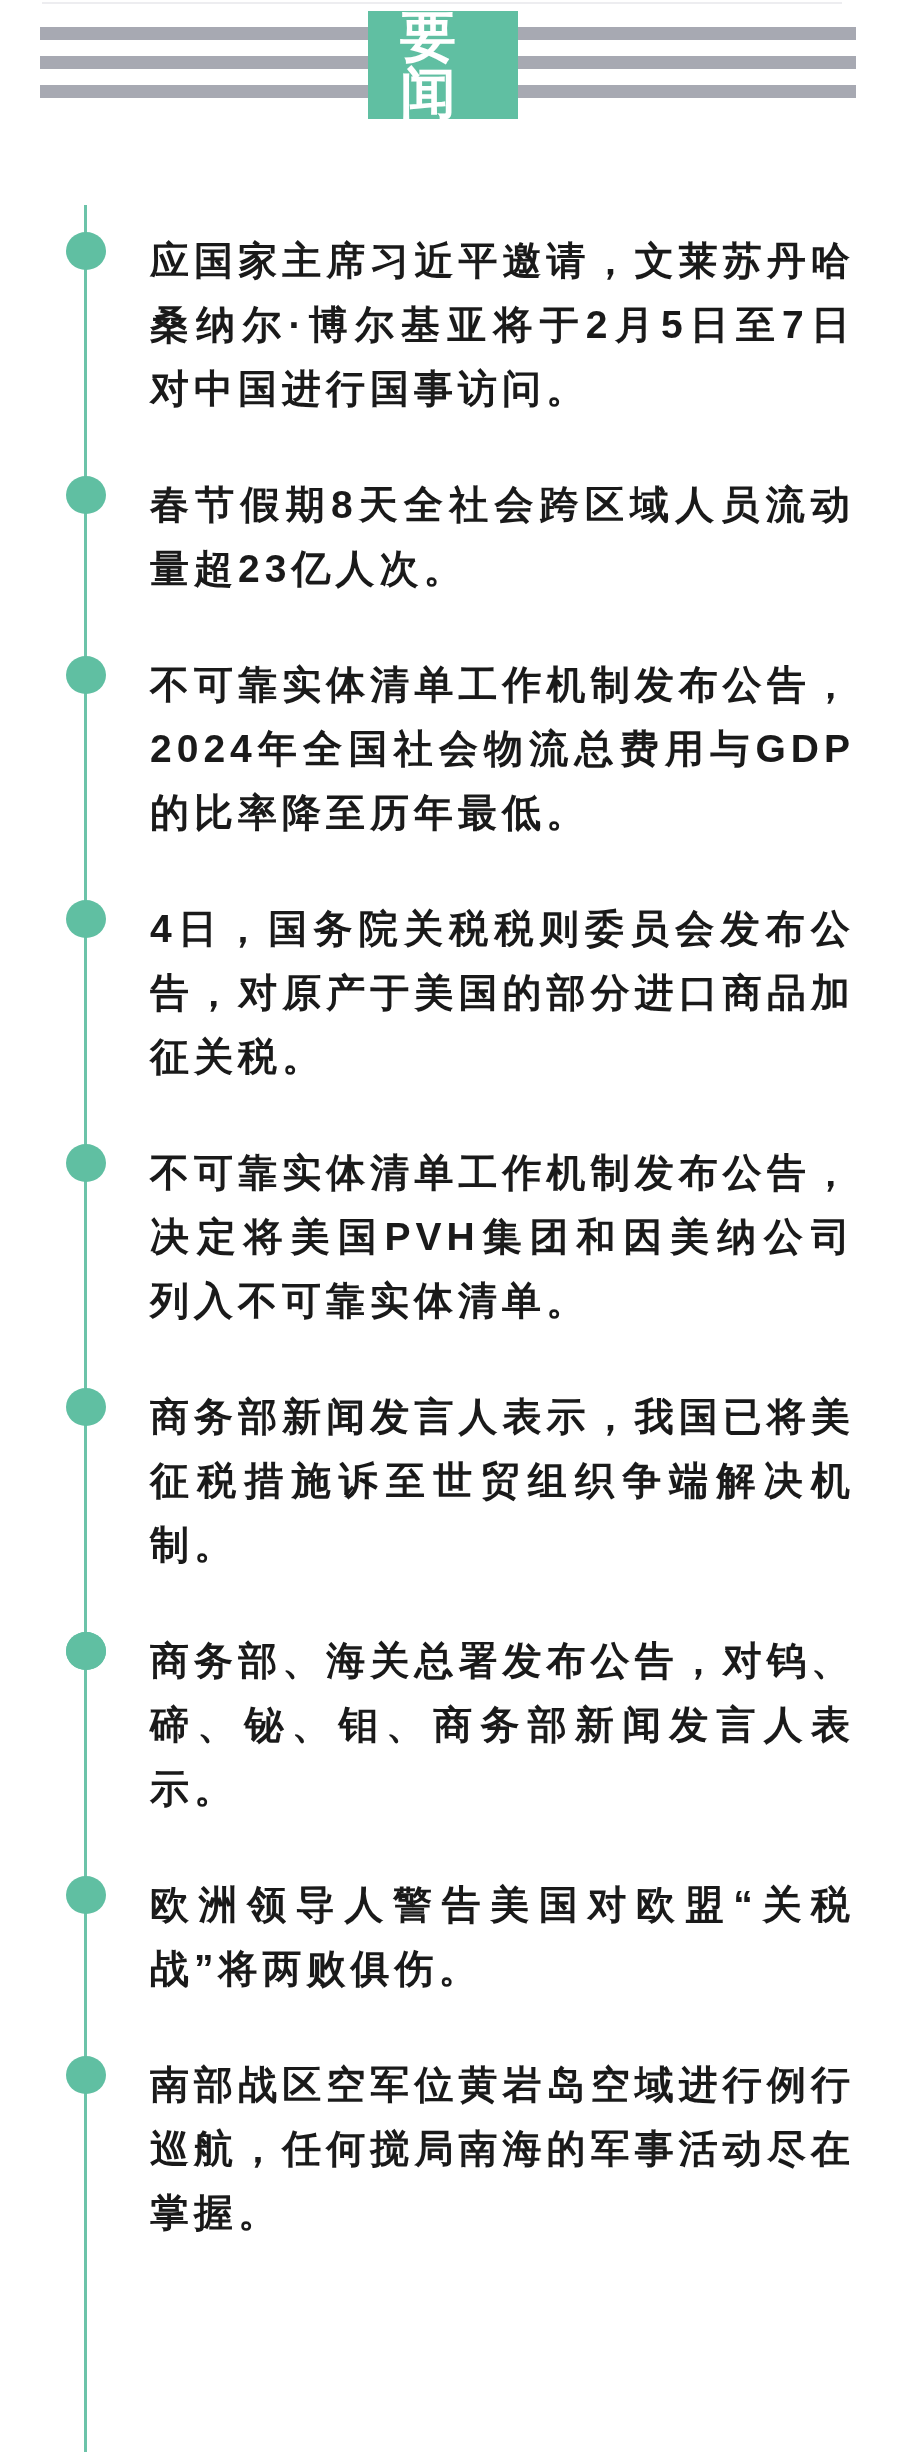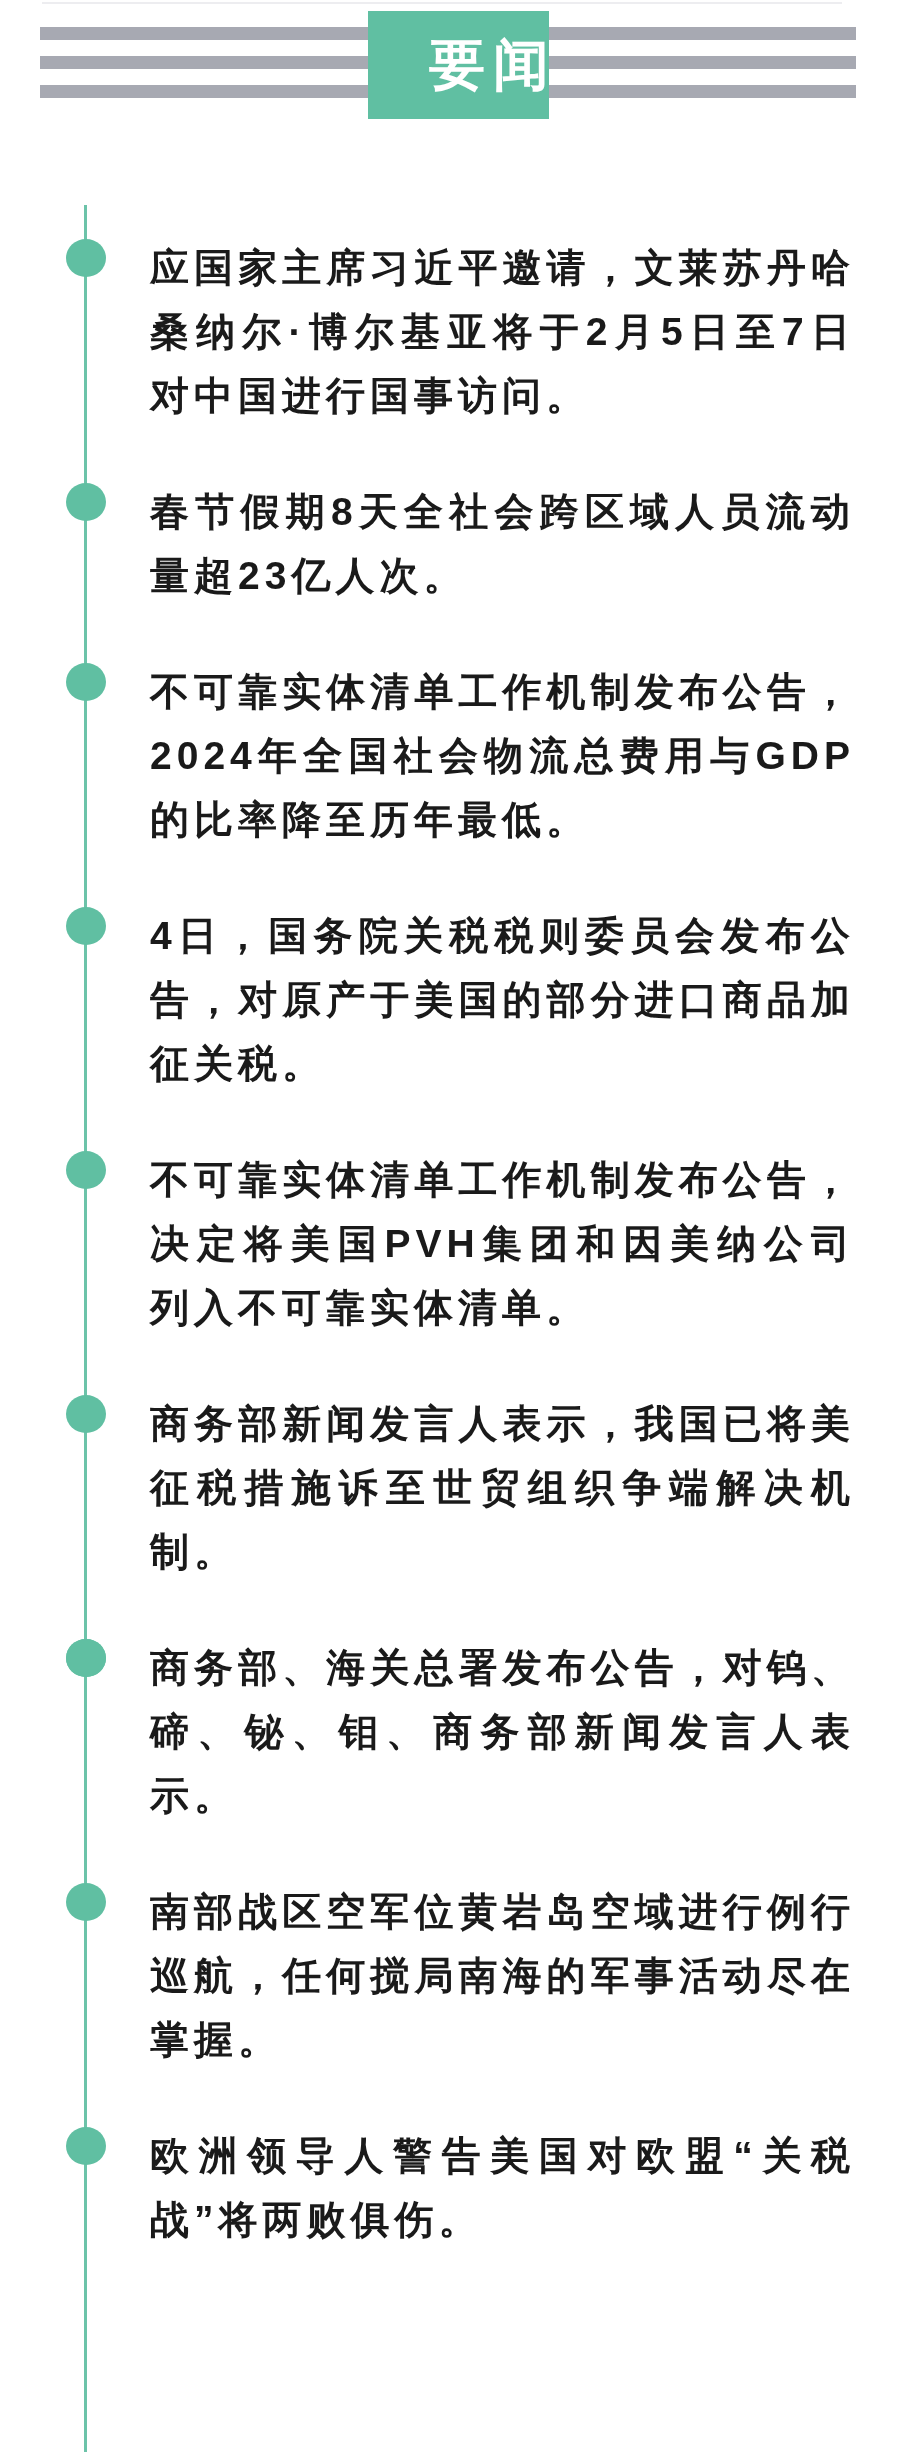--- a/index.html
+++ b/index.html
@@ -21,36 +21,36 @@
     background:#ededf0;
   }
   .stripe{
     position:absolute;left:40px;width:816px;height:13px;
     background:var(--stripe);
   }
   .stripe.s1{top:27px}
   .stripe.s2{top:56px}
   .stripe.s3{top:85px}
   .badge{
-    position:absolute;left:368px;top:11px;width:181px;height:108px;
+    position:absolute;left:368px;top:11px;width:150px;height:108px;
     background:var(--accent);
-    display:flex;align-items:center;justify-content:flex-end;
+    display:flex;align-items:center;justify-content:center;
     z-index:2;
     padding-left:32px;
   }
   .badge-label{
     color:#ffffff;font-size:56px;font-weight:bold;
     letter-spacing:8px;margin-right:-8px;line-height:1;
   }
   .timeline{
     position:absolute;left:84px;top:205px;width:3px;height:2247px;
     background:var(--line);z-index:0;
   }
   .news-list{
-    position:absolute;left:0;top:236px;width:712px;z-index:1;
+    position:absolute;left:0;top:229px;width:712px;z-index:1;
   }
   .news-item{position:relative;margin-bottom:52px;}
   .news-item:last-child{margin-bottom:0;}
   .bullet{
     position:absolute;left:66px;top:3px;width:40px;height:38px;
     border-radius:50%;background:var(--accent);
   }
   .news-text{
     margin-left:150px;width:705px;
     font-size:39px;line-height:64px;letter-spacing:5px;
@@ -102,19 +102,19 @@
   </div>
   <div class="news-item">
     <span class="bullet"></span>
   </div>
   <div class="news-item">
     <span class="bullet"></span>
     <div class="news-text">商务部、海关总署发布公告，对钨、碲、铋、钼、商务部新闻发言人表示。</div>
   </div>
   <div class="news-item">
     <span class="bullet"></span>
-    <div class="news-text">南部战区空军位黄岩岛空域进行例行巡航，任何搅局南海的军事活动尽在掌握。</div>
+    <div class="news-text">欧洲领导人警告美国对欧盟“关税战”将两败俱伤。</div>
   </div>
   <div class="news-item">
     <span class="bullet"></span>
-    <div class="news-text">欧洲领导人警告美国对欧盟“关税战”将两败俱伤。</div>
+    <div class="news-text">南部战区空军位黄岩岛空域进行例行巡航，任何搅局南海的军事活动尽在掌握。</div>
   </div>
 </div>
 
 </body></html>

